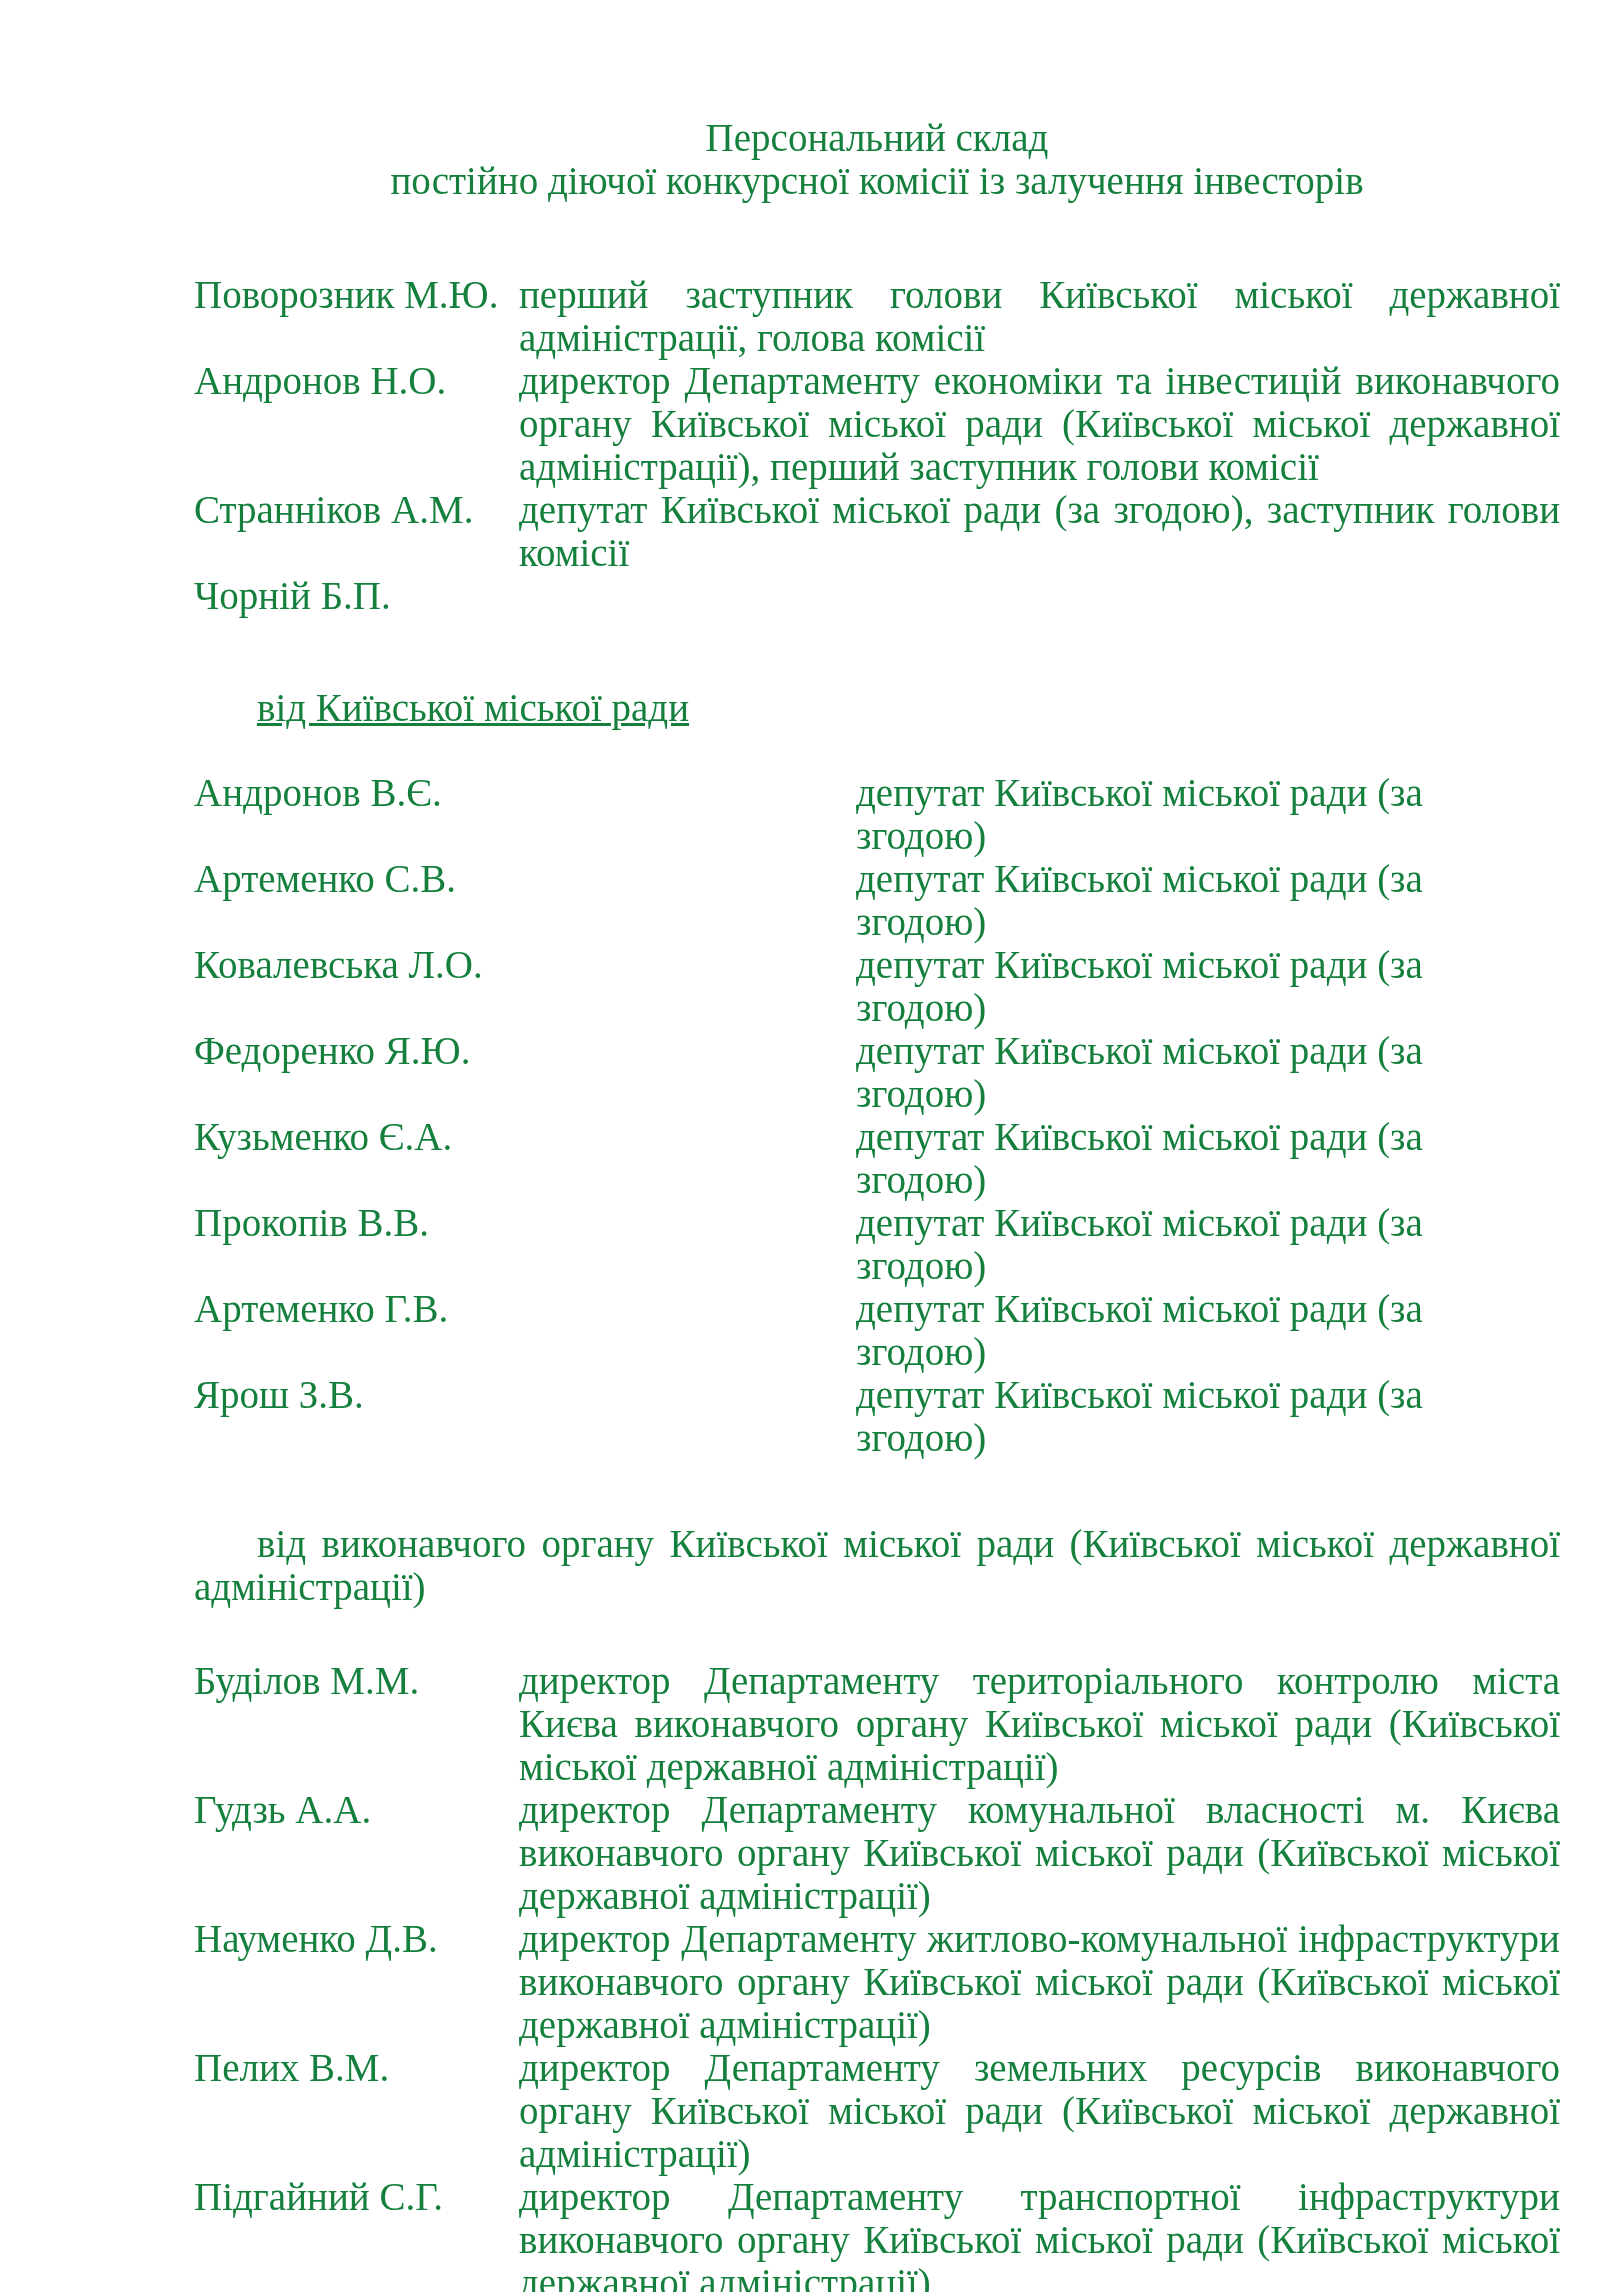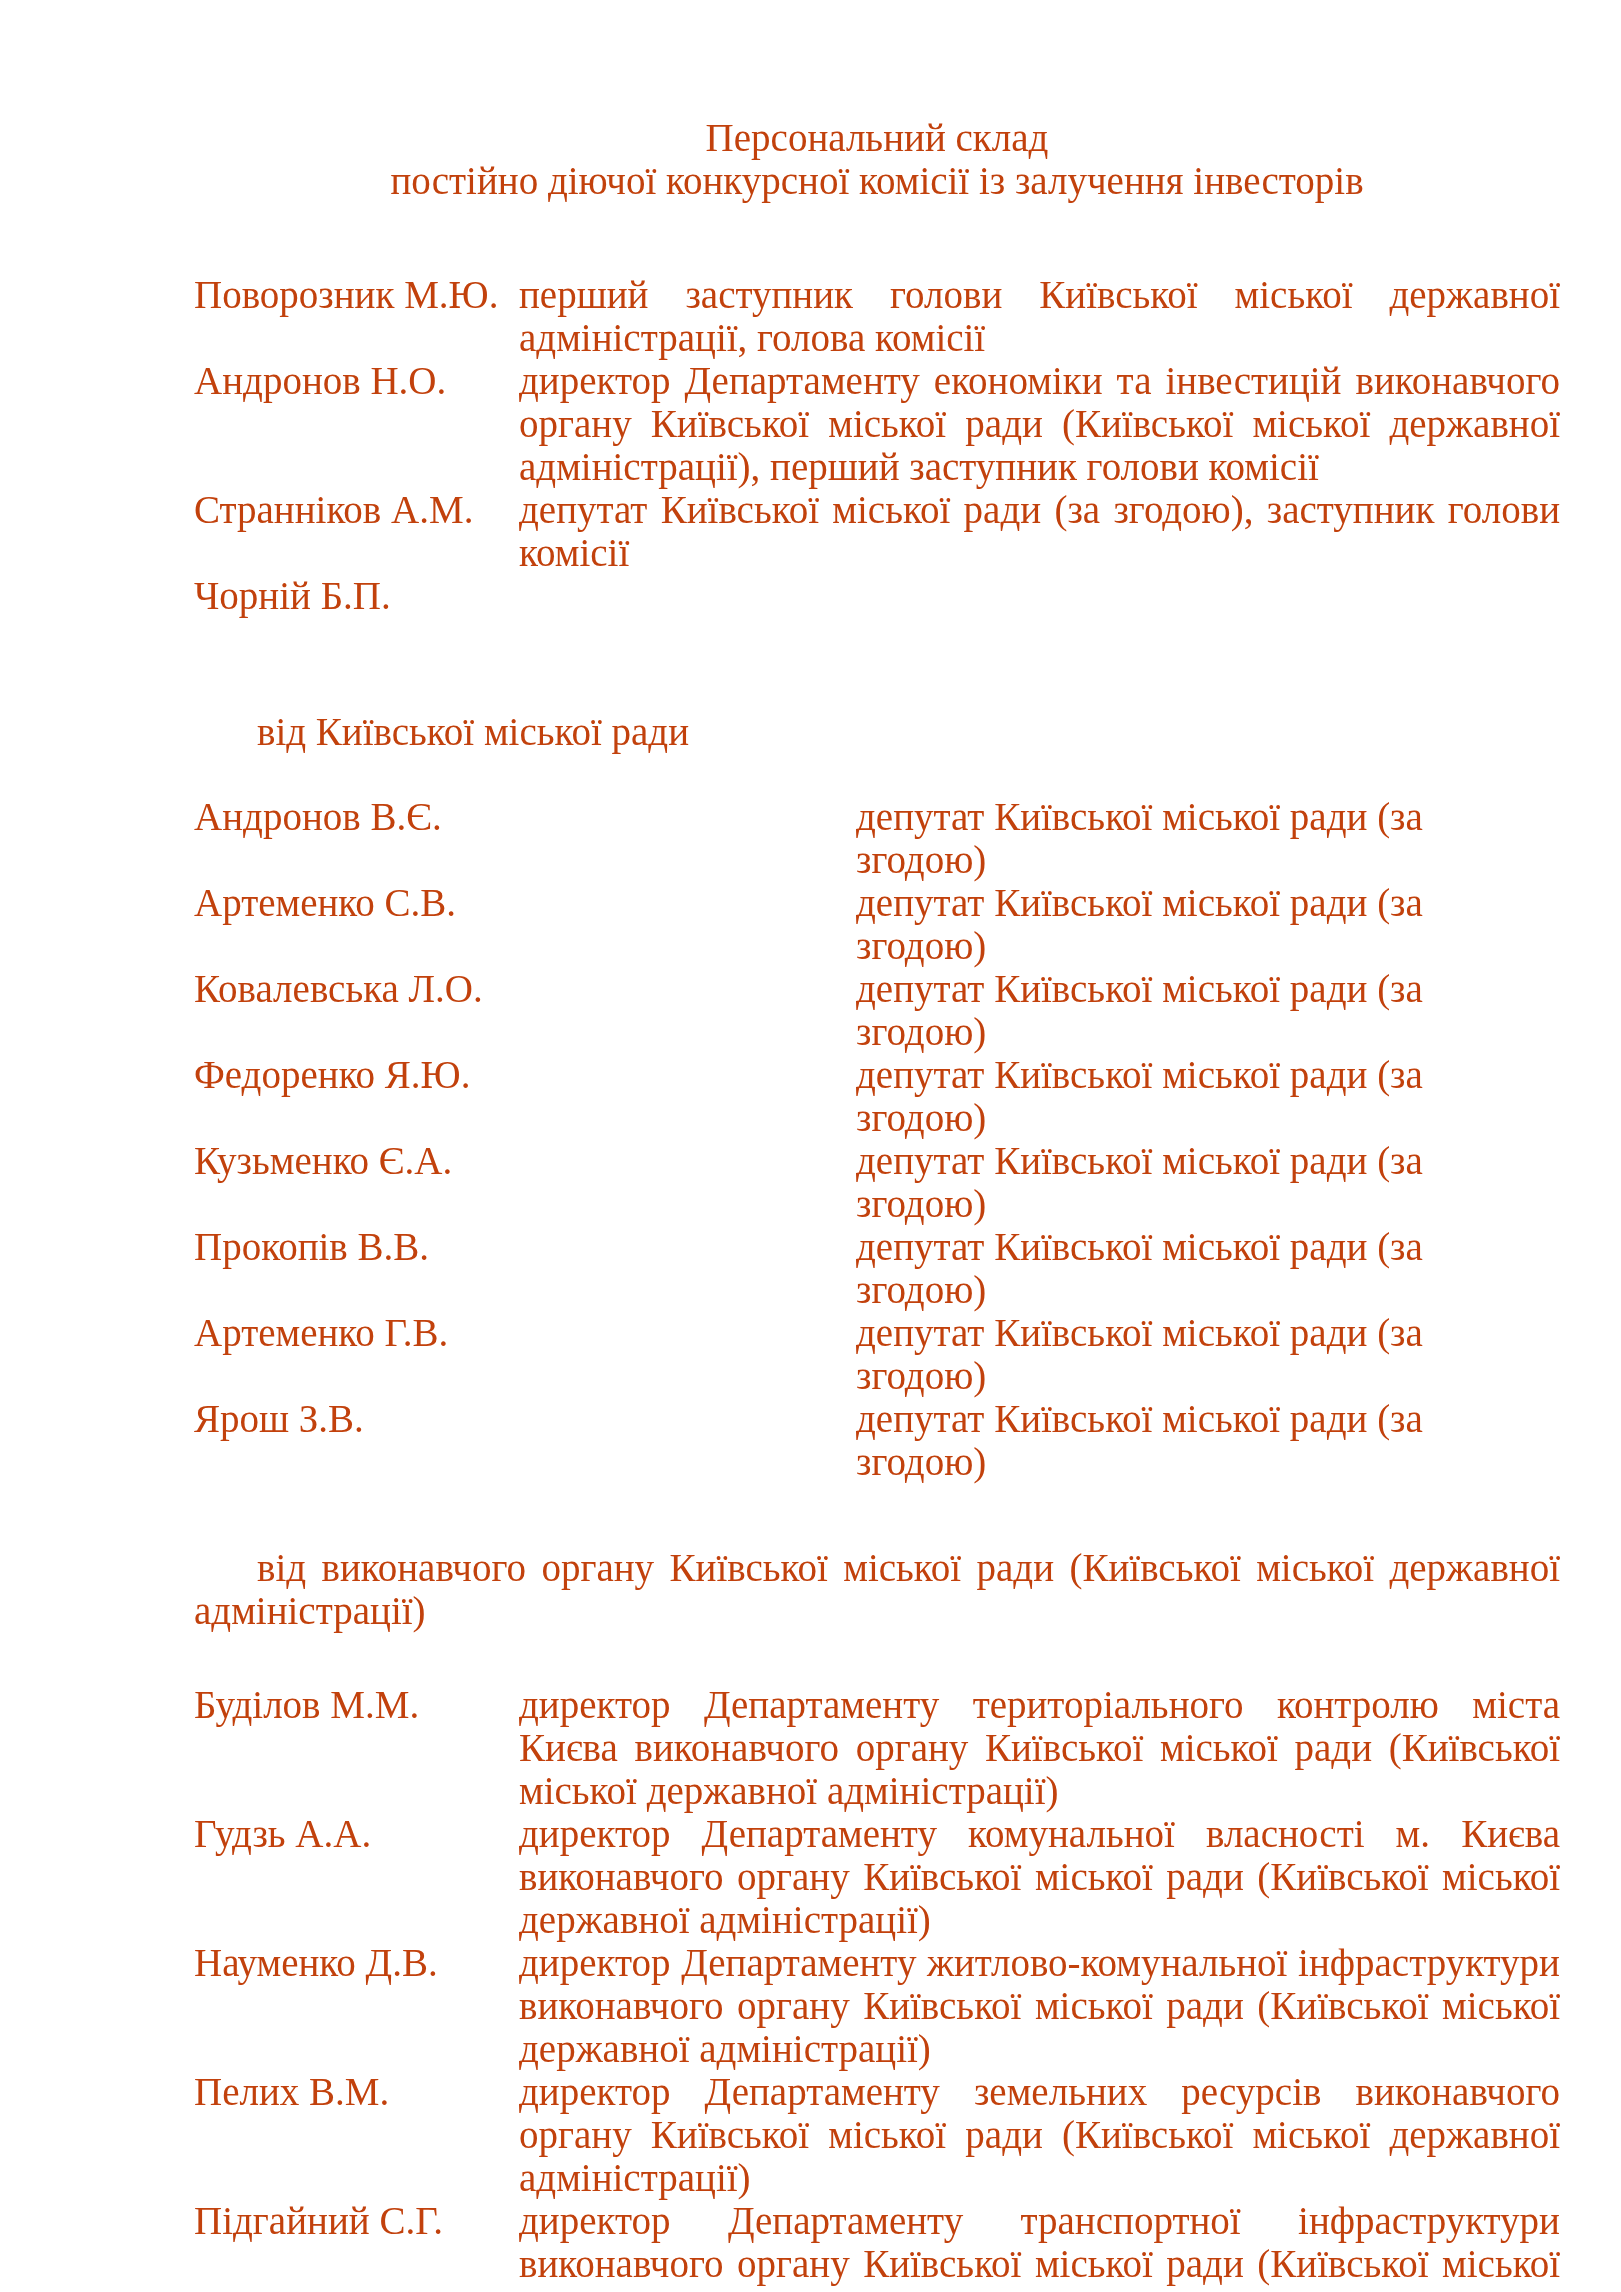--- a/index.html
+++ b/index.html
@@ -2,31 +2,31 @@
 <html lang="uk"><head>
 <meta charset="utf-8">
 <style>
   * { margin: 0; padding: 0; box-sizing: border-box; }
   html, body { background: #ffffff; }
   .page {
     position: relative;
     width: 1621px;
     height: 2293px;
     background: #ffffff;
-    color: #c2410c;
+    color: #15803d;
     font-family: "Liberation Serif", "DejaVu Serif", serif;
     font-size: 39px;
     line-height: 43px;
     padding: 116px 61px 0 194px;
     overflow: hidden;
   }
   .title-block { text-align: center; }
   .member-list { width: 100%; }
   #leadership-list { margin-top: 71px; }
-  #council-heading { margin-top: 93px; text-indent: 63px; }
+  #council-heading { margin-top: 69px; text-indent: 63px; text-decoration: underline; }
   #council-list { margin-top: 42px; }
   #executive-heading { margin-top: 63px; text-indent: 63px; text-align: justify; }
   #executive-list { margin-top: 51px; }
   .member-row { display: flex; align-items: flex-start; }
   .member-name { flex: 0 0 325px; white-space: nowrap; }
   .member-role { flex: 1 1 auto; text-align: justify; }
   .council .member-name { flex: 0 0 662px; }
   .council .member-role { text-align: left; }
 </style>
 </head>

